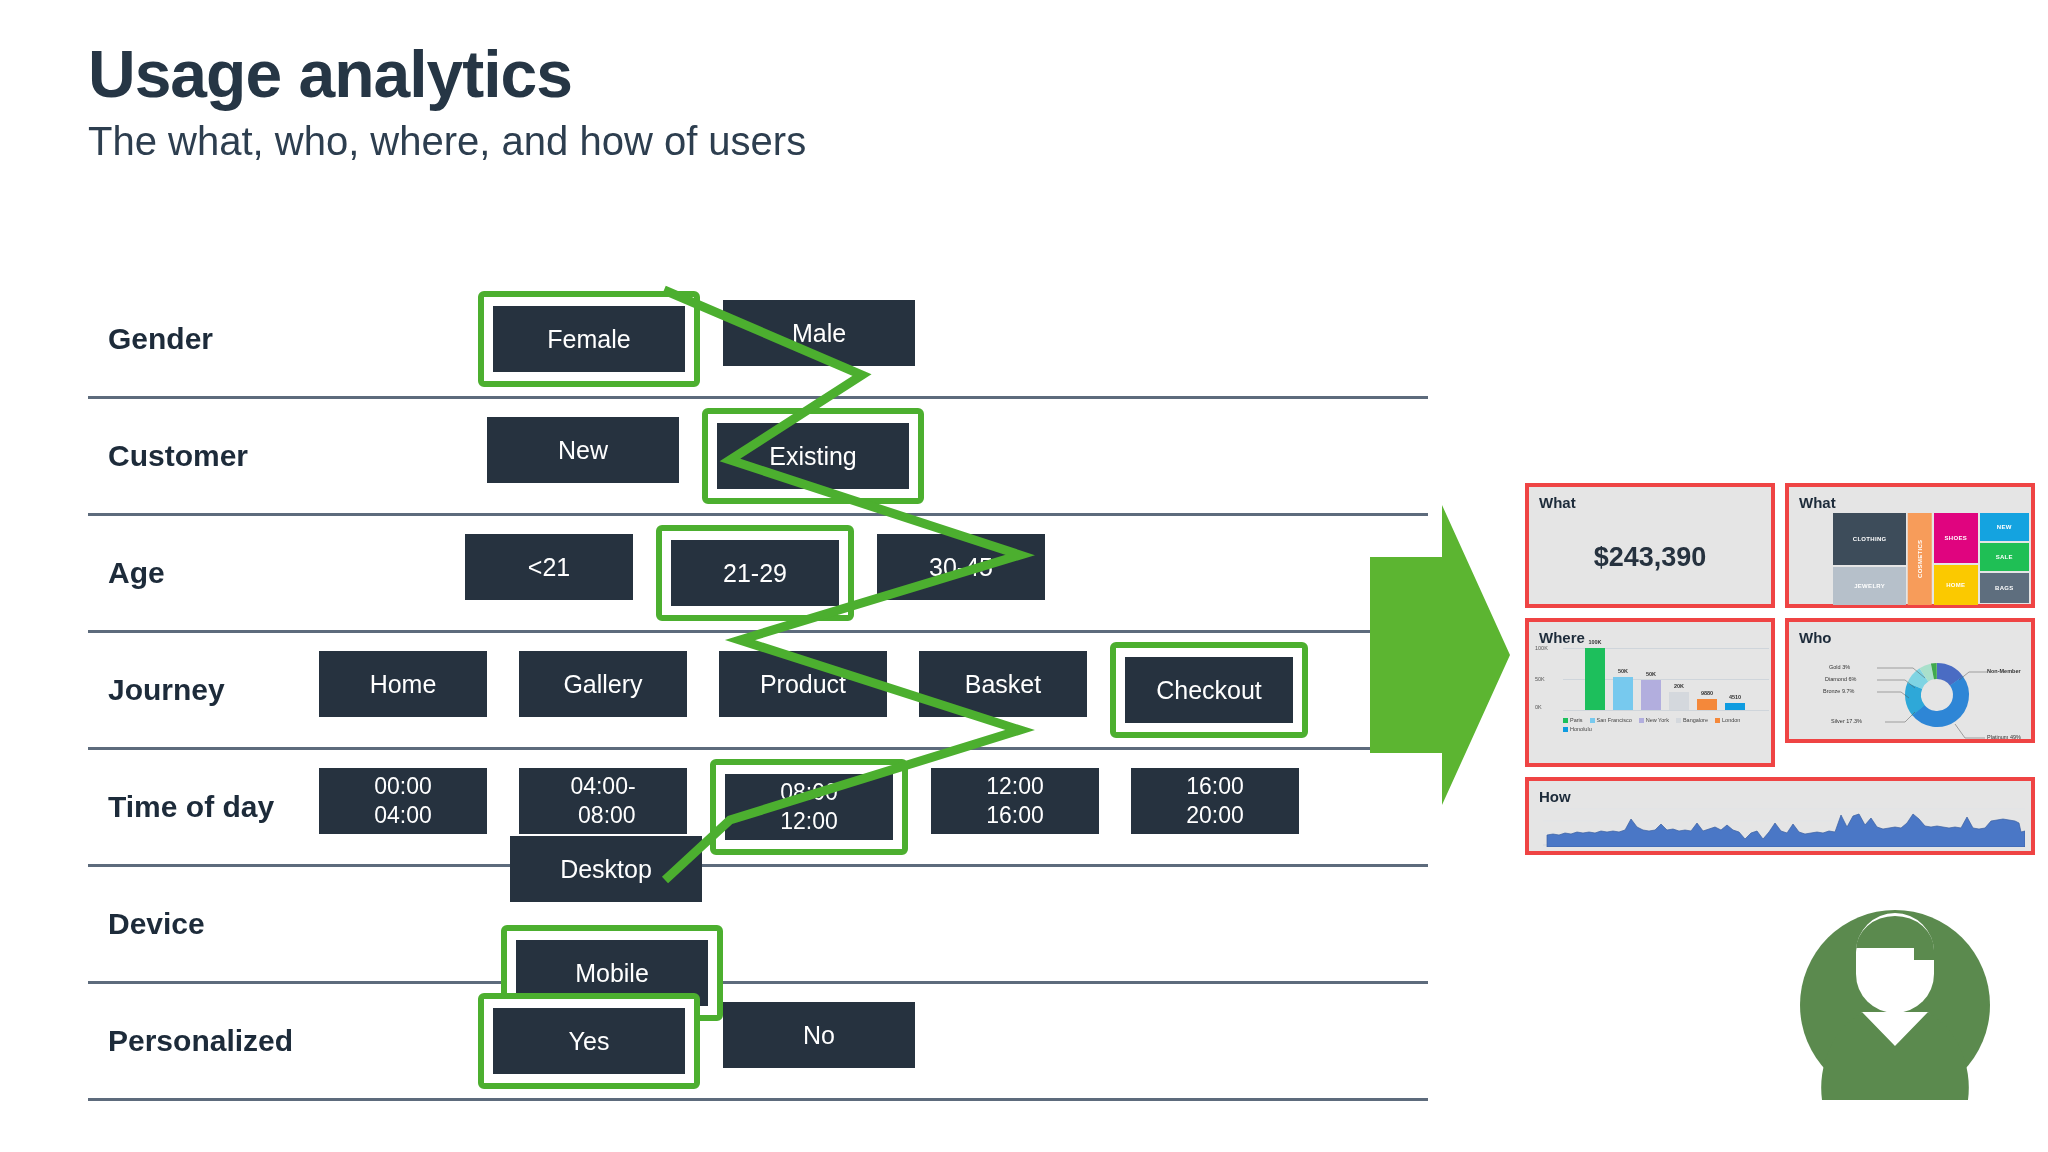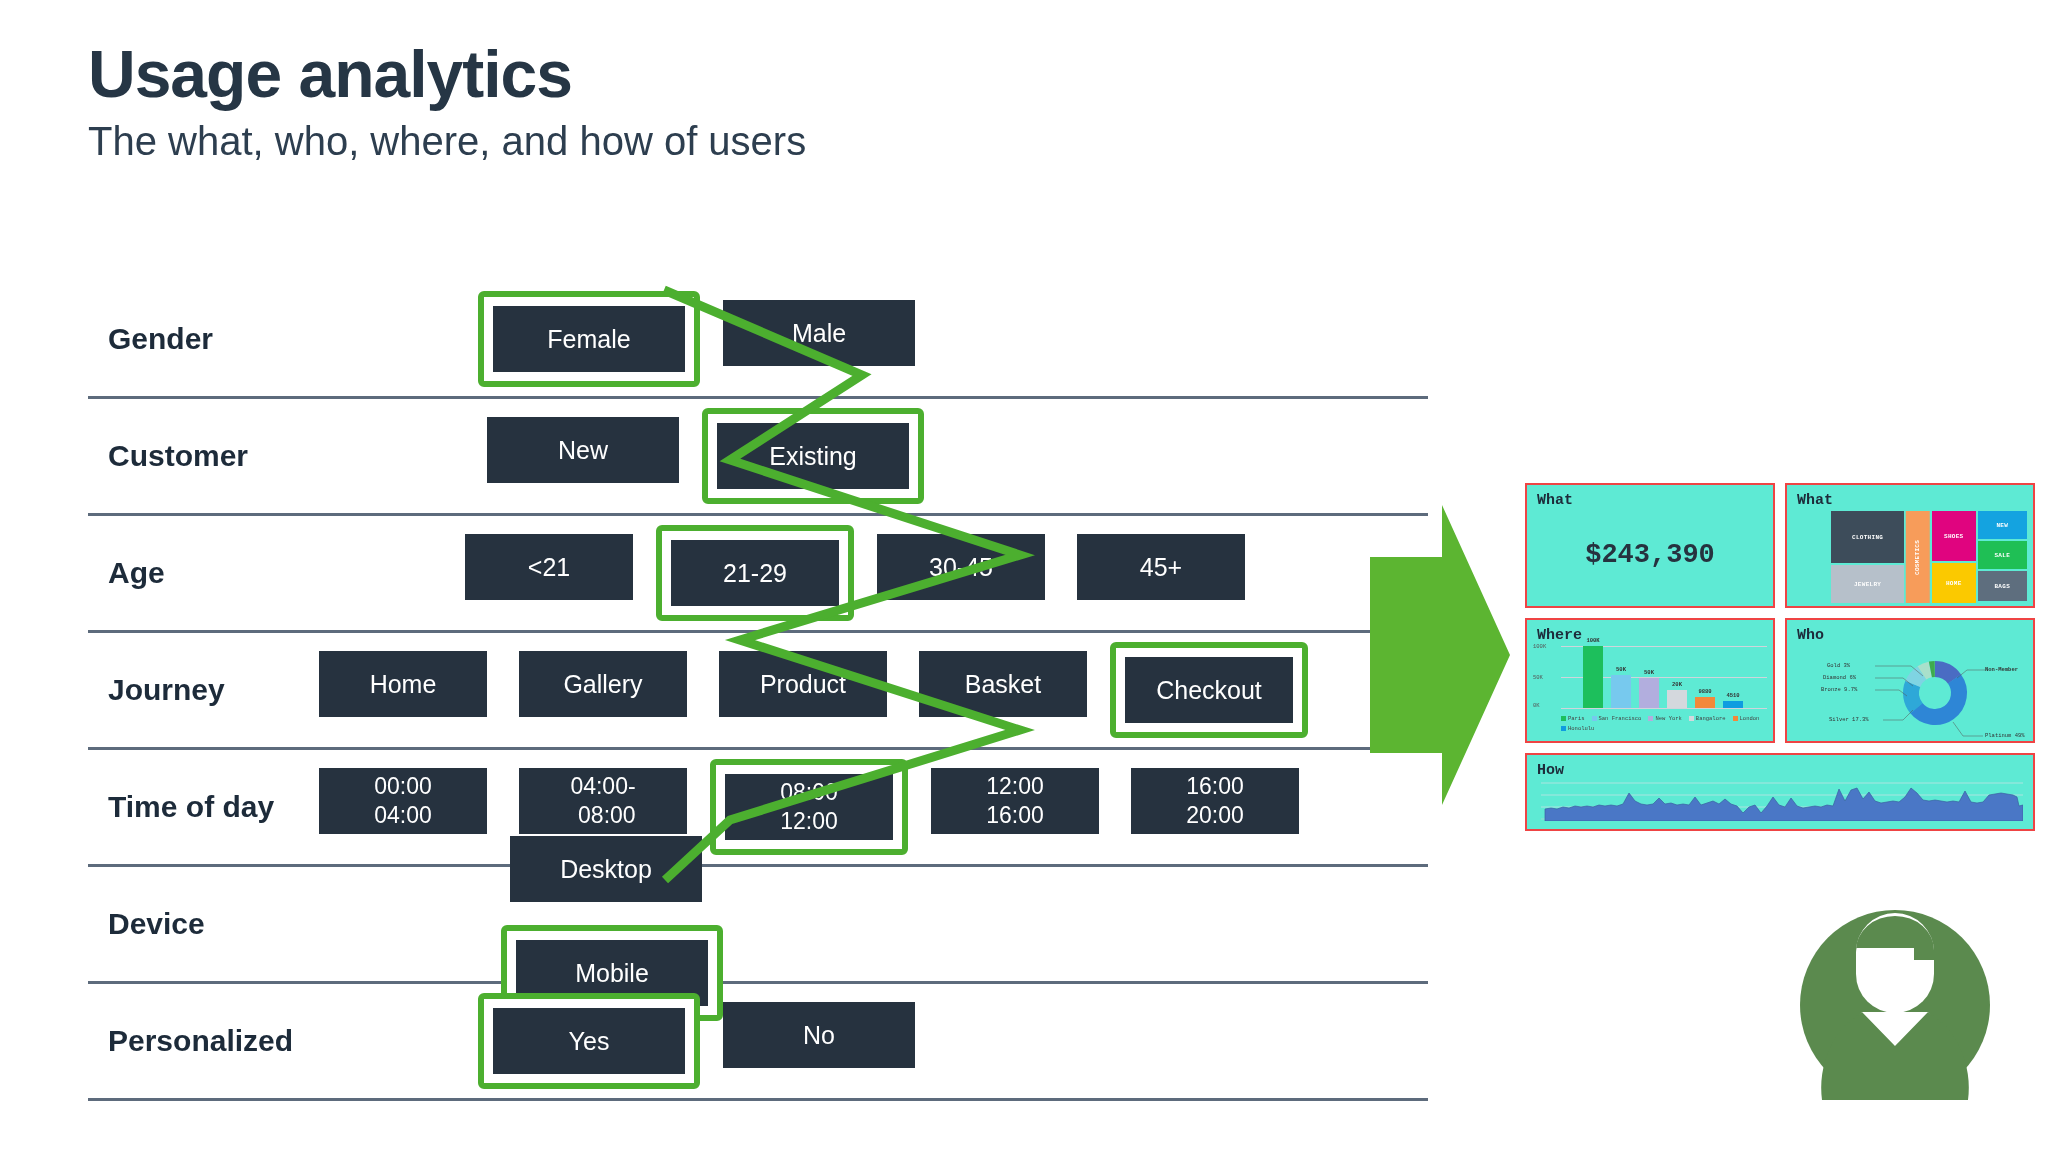--- a/index.html
+++ b/index.html
@@ -57,30 +57,30 @@
   .w-192{width:192px;}
   .w-140{width:168px;}
   
   #connector{position:absolute;left:0;top:0;width:2048px;height:1152px;pointer-events:none;}
   
   #flow-arrow{position:absolute;left:1370px;top:505px;}
   
   #dashboard{position:absolute;left:1525px;top:483px;width:510px;}
   .dash-row{display:flex;gap:10px;margin-bottom:10px;}
   .dash-card{
-    border:2px solid #ef4444;background:#5eead4;
-    box-sizing:border-box;position:relative;font-family:Liberation Mono, monospace;
+    border:4px solid #ef4444;background:#e5e5e5;
+    box-sizing:border-box;position:relative;
   }
   .dash-title{
     font-size:15px;font-weight:bold;color:#1d2b3a;
     position:absolute;left:10px;top:7px;
   }
   .card-what-value{width:250px;height:125px;}
   .card-what-tree{width:250px;height:125px;}
-  .card-where{width:250px;height:125px;}
+  .card-where{width:250px;height:149px;}
   .card-who{width:250px;height:125px;}
   .card-how{width:510px;height:78px;}
   .big-number{
     position:absolute;left:0;right:0;top:55px;text-align:center;
     font-size:27px;font-weight:bold;color:#26323f;
   }
   
   .treemap{position:absolute;left:44px;top:26px;width:196px;height:92px;display:flex;gap:2px;}
   .tm-col{display:flex;flex-direction:column;gap:2px;}
   .tm-cell{
@@ -148,23 +148,20 @@
       <div class="row-label">Age</div>
       <div class="chips" style="left: 368px;">
         <div class="chip-wrap">
           <div class="chip w-140">&lt;21</div>
         </div>
         <div class="chip-wrap sel">
           <div class="chip w-140">21-29</div>
         </div>
         <div class="chip-wrap">
           <div class="chip w-140">30-45</div>
-        </div>
-        <div class="chip-wrap">
-          <div class="chip w-140">45+</div>
         </div>
       </div>
     </div>
     <div class="matrix-row">
       <div class="row-label">Journey</div>
       <div class="chips" style="left: 222px;">
         <div class="chip-wrap">
           <div class="chip w-140">Home</div>
         </div>
         <div class="chip-wrap">

